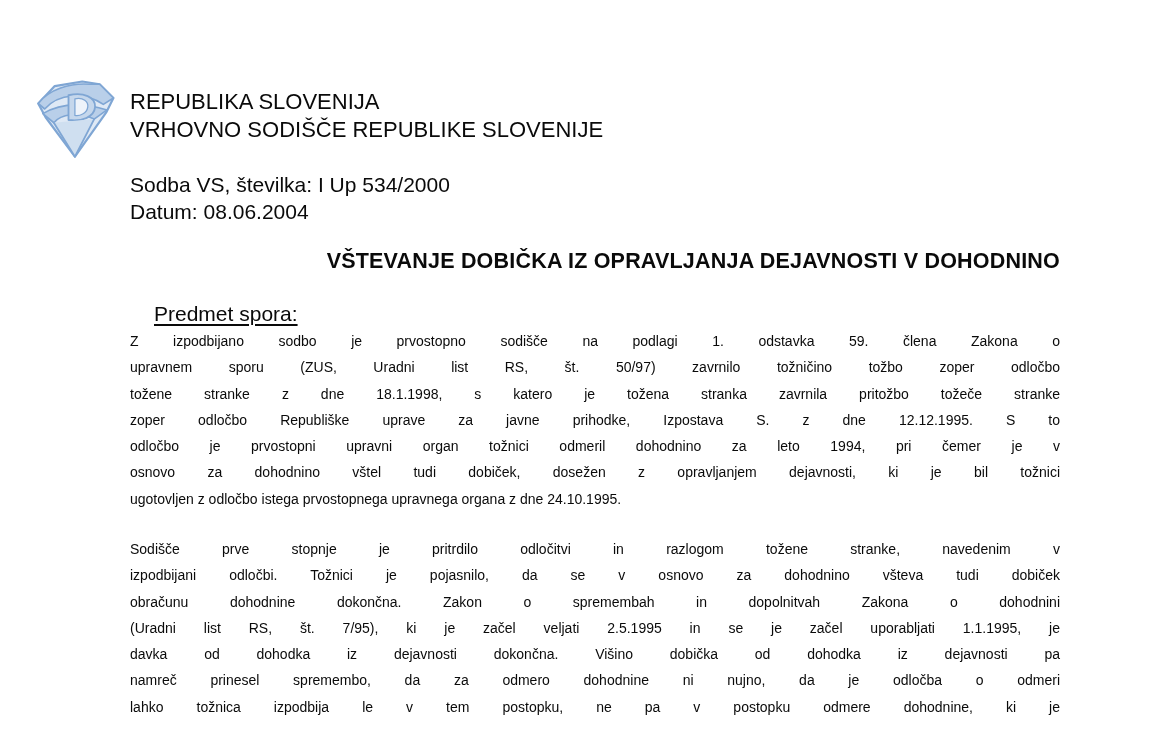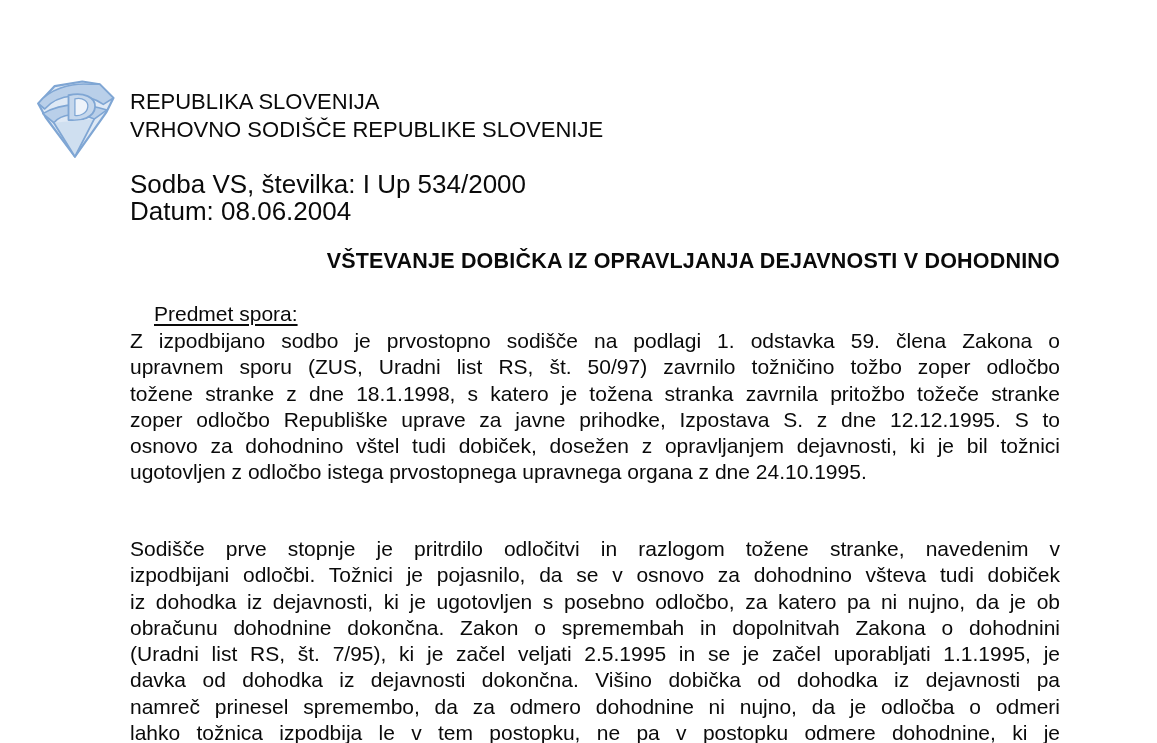--- a/index.html
+++ b/index.html
@@ -26,21 +26,21 @@
     left: 130px;
     top: 88px;
     font-size: 22px;
     line-height: 28px;
     white-space: nowrap;
   }
   .case-block {
     position: absolute;
     left: 130px;
     top: 171px;
-    font-size: 26px;
+    font-size: 21px;
     line-height: 27px;
     white-space: nowrap;
   }
   .doc-title {
     position: absolute;
     left: 130px;
     top: 249px;
     width: 930px;
     text-align: right;
     font-size: 21.5px;
@@ -53,21 +53,21 @@
     top: 302px;
     font-size: 21px;
     text-decoration: underline;
     text-underline-offset: 3px;
     margin-left: 24px;
   }
   .para {
     position: absolute;
     left: 130px;
     width: 930px;
-    font-size: 21px;
+    font-size: 14px;
     line-height: 26.3px;
   }
   .para-1 { top: 328px; }
   .para-2 { top: 536px; }
   .jline {
     text-align: justify;
     text-align-last: justify;
     white-space: normal;
   }
   .jline.endline {
@@ -104,28 +104,28 @@
 
   <div class="doc-title">VŠTEVANJE DOBIČKA IZ OPRAVLJANJA DEJAVNOSTI V DOHODNINO</div>
 
   <div class="section-heading">Predmet spora:</div>
 
   <div class="para para-1">
     <div class="jline">Z izpodbijano sodbo je prvostopno sodišče na podlagi 1. odstavka 59. člena Zakona o</div>
     <div class="jline">upravnem sporu (ZUS, Uradni list RS, št. 50/97) zavrnilo tožničino tožbo zoper odločbo</div>
     <div class="jline">tožene stranke z dne 18.1.1998, s katero je tožena stranka zavrnila pritožbo tožeče stranke</div>
     <div class="jline">zoper odločbo Republiške uprave za javne prihodke, Izpostava S. z dne 12.12.1995. S to</div>
+    <div class="jline">odločbo je prvostopni upravni organ tožnici odmeril dohodnino za leto 1994, pri čemer je v</div>
     <div class="jline">osnovo za dohodnino vštel tudi dobiček, dosežen z opravljanjem dejavnosti, ki je bil tožnici</div>
     <div class="jline endline">ugotovljen z odločbo istega prvostopnega upravnega organa z dne 24.10.1995.</div>
   </div>
 
   <div class="para para-2">
     <div class="jline">Sodišče prve stopnje je pritrdilo odločitvi in razlogom tožene stranke, navedenim v</div>
     <div class="jline">izpodbijani odločbi. Tožnici je pojasnilo, da se v osnovo za dohodnino všteva tudi dobiček</div>
-    <div class="jline">iz dohodka iz dejavnosti, ki je ugotovljen s posebno odločbo, za katero pa ni nujno, da je ob</div>
     <div class="jline">obračunu dohodnine dokončna. Zakon o spremembah in dopolnitvah Zakona o dohodnini</div>
     <div class="jline">(Uradni list RS, št. 7/95), ki je začel veljati 2.5.1995 in se je začel uporabljati 1.1.1995, je</div>
     <div class="jline">davka od dohodka iz dejavnosti dokončna. Višino dobička od dohodka iz dejavnosti pa</div>
     <div class="jline">namreč prinesel spremembo, da za odmero dohodnine ni nujno, da je odločba o odmeri</div>
     <div class="jline">lahko tožnica izpodbija le v tem postopku, ne pa v postopku odmere dohodnine, ki je</div>
   </div>
 
 </div>
 
 </body></html>

